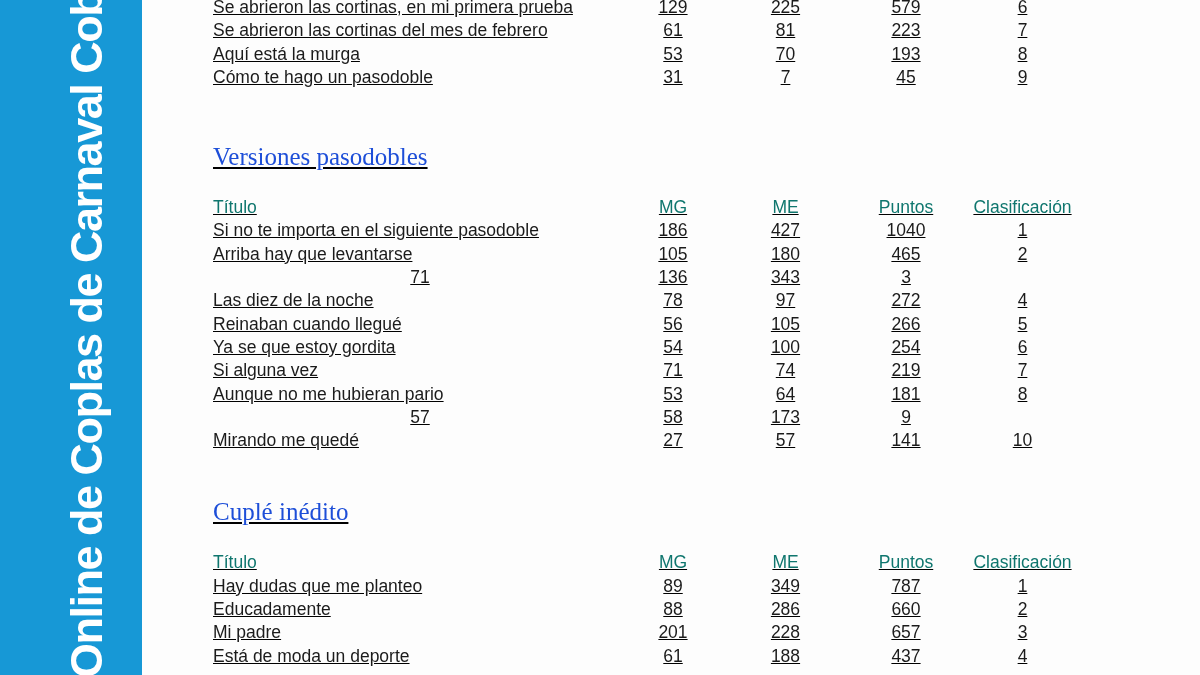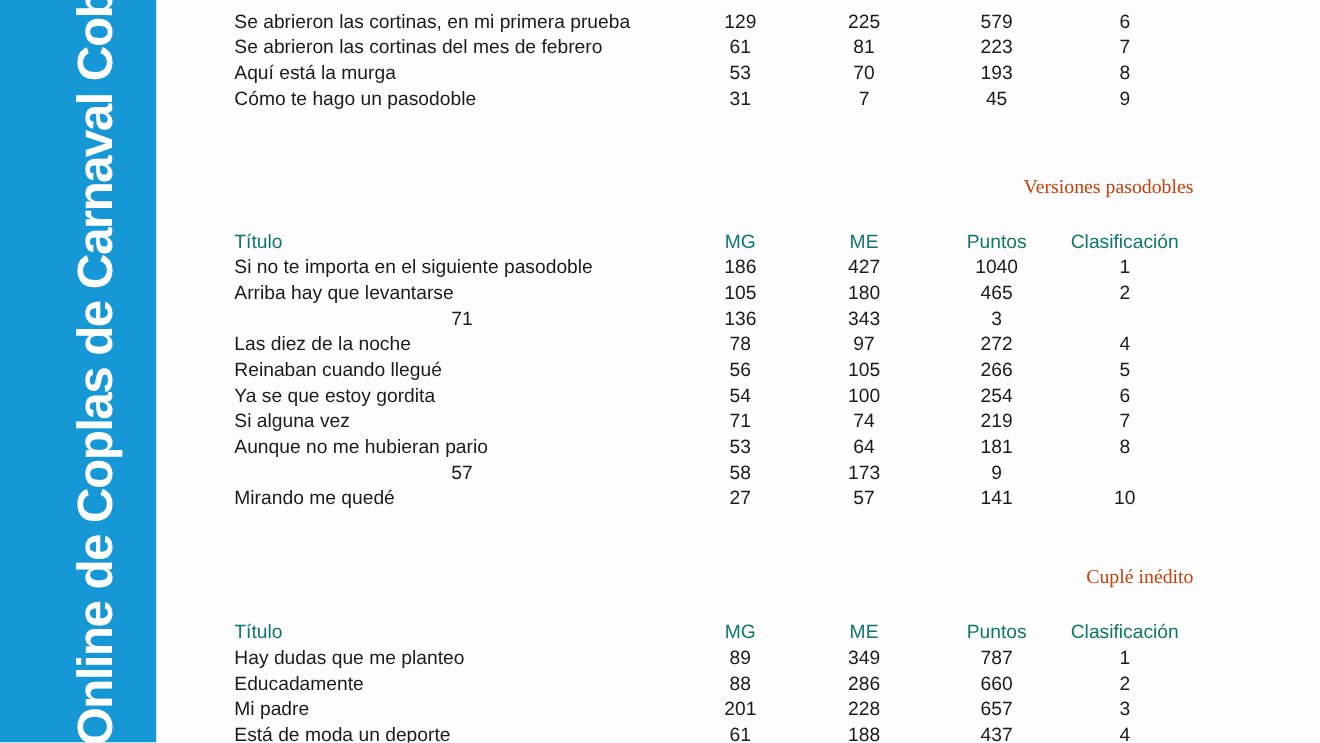--- a/index.html
+++ b/index.html
@@ -33,32 +33,32 @@
     font-size: 45px;
     line-height: 47px;
     font-weight: bold;
     letter-spacing: -1.5px;
     color: #ffffff;
   }
   
   .content {
     position: absolute;
     left: 142px; top: 0; right: 0; bottom: 0;
-    padding: 16px 115px 0 71px;
+    padding: 4px 115px 0 71px;
+    text-decoration: underline;
   }
   .table-section { position: relative; }
   .table-section.clipped-top { top: -8px; }
   .section-title {
     font-family: "Liberation Serif", serif;
-    font-size: 18px;
+    font-size: 25px;
     font-weight: 400;
     line-height: 28px;
-    color: #c2410c;
+    color: #1d4ed8;
     margin: 46px 0 25px 0;
-    text-align: right;
   }
   .row {
     display: grid;
     grid-template-columns: 1fr 92px 133px 108px 125px;
     font-size: 17.5px;
     line-height: 23.3px;
     color: #1b1b1b;
     white-space: nowrap;
   }
   .row > div { overflow: hidden; }

